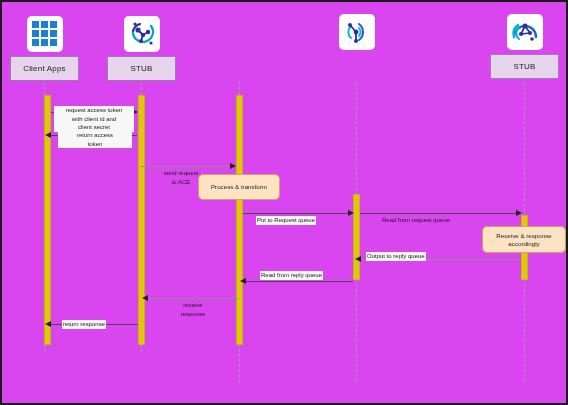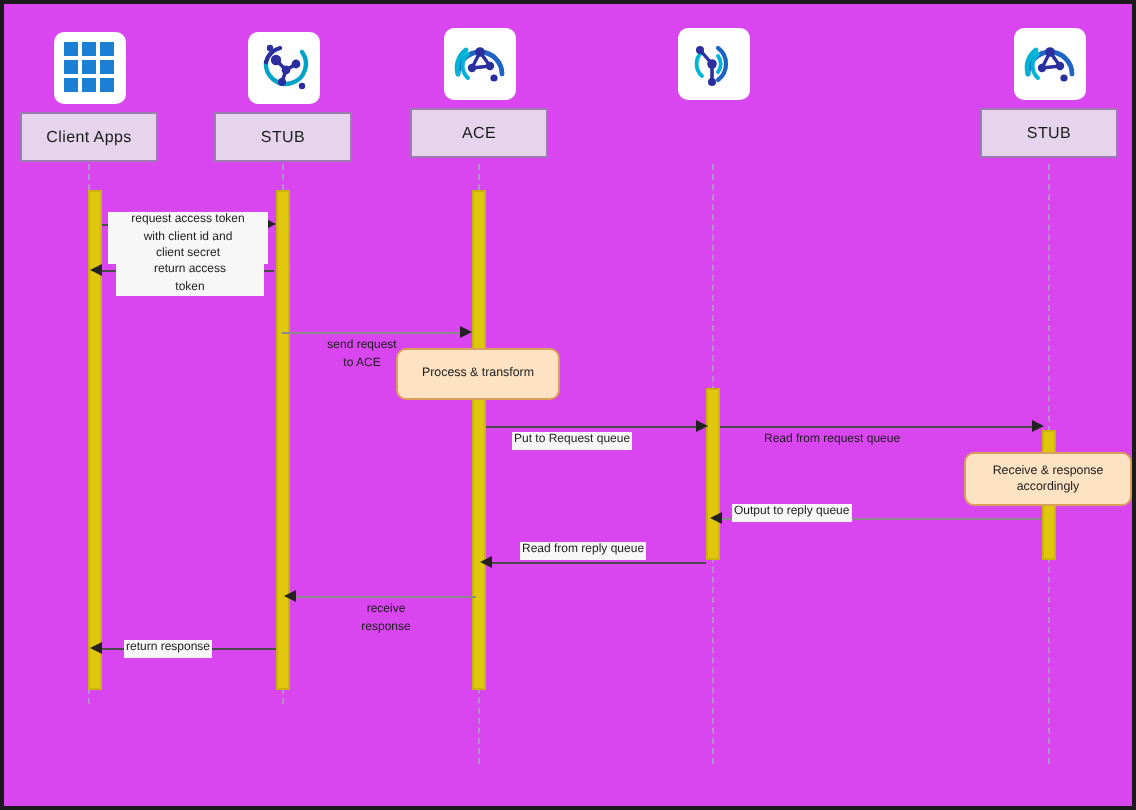--- a/index.html
+++ b/index.html
@@ -157,68 +157,51 @@
         <circle cx="16" cy="16" r="2.2" fill="#2b2f9e"></circle>
         <circle cx="21" cy="13" r="2.2" fill="#2b2f9e"></circle>
         <circle cx="14" cy="22" r="2" fill="#2b2f9e"></circle>
         <circle cx="8" cy="5" r="1.6" fill="#2b2f9e"></circle>
         <circle cx="24" cy="24" r="1.6" fill="#2b2f9e"></circle>
       </svg>
     </div>
     <div class="part-box">STUB</div>
   </div>
 
-  <div class="participant" style="left:203px; top:12px; width:69px; height:67px;">
+
+  <div class="participant" style="left:320px; top:12px; width:69px; height:67px;">
+    <div class="part-icon">
+      <svg width="30" height="30" viewBox="0 0 30 30">
+        <path d="M17,7 A10,10 0 0,1 17,23" fill="none" stroke="#1f64c4" stroke-width="2.1" stroke-linecap="round"></path>
+        <path d="M17,11 A6.5,6.5 0 0,1 17,19" fill="none" stroke="#00b4d8" stroke-width="1.9" stroke-linecap="round"></path>
+        <path d="M9,9 A8,8 0 0,0 9,21" fill="none" stroke="#00b4d8" stroke-width="1.9" stroke-linecap="round"></path>
+        <line x1="14" y1="15" x2="14" y2="24" stroke="#2b2f9e" stroke-width="1.8"></line>
+        <line x1="14" y1="15" x2="8" y2="8" stroke="#2b2f9e" stroke-width="1.7"></line>
+        <circle cx="14" cy="15" r="2.4" fill="#2b2f9e"></circle>
+        <circle cx="8" cy="8" r="2" fill="#2b2f9e"></circle>
+        <circle cx="14" cy="24" r="2" fill="#2b2f9e"></circle>
+      </svg>
+    </div>
+  </div>
+
+  <div class="participant" style="left:488px; top:12px; width:69px; height:67px;">
     <div class="part-icon">
       <svg width="30" height="30" viewBox="0 0 30 30">
         <path d="M4,20 A11,11 0 0,1 26,20" fill="none" stroke="#1f64c4" stroke-width="2.4" stroke-linecap="round"></path>
         <path d="M4,20 A11,11 0 0,1 8,8" fill="none" stroke="#00b4d8" stroke-width="2.4" stroke-linecap="round"></path>
         <path d="M9,22 A8,8 0 0,1 9,10" fill="none" stroke="#00b4d8" stroke-width="2" stroke-linecap="round"></path>
         <line x1="15" y1="9" x2="11" y2="17" stroke="#2b2f9e" stroke-width="1.7"></line>
         <line x1="15" y1="9" x2="20" y2="16" stroke="#2b2f9e" stroke-width="1.7"></line>
         <line x1="11" y1="17" x2="20" y2="16" stroke="#2b2f9e" stroke-width="1.7"></line>
         <circle cx="15" cy="9" r="2.4" fill="#2b2f9e"></circle>
         <circle cx="11" cy="17" r="2.1" fill="#2b2f9e"></circle>
         <circle cx="20" cy="16" r="2.1" fill="#2b2f9e"></circle>
         <circle cx="22" cy="22" r="1.8" fill="#2b2f9e"></circle>
       </svg>
     </div>
-    <div class="part-box">ACE</div>
-  </div>
-
-  <div class="participant" style="left:320px; top:12px; width:69px; height:67px;">
-    <div class="part-icon">
-      <svg width="30" height="30" viewBox="0 0 30 30">
-        <path d="M17,7 A10,10 0 0,1 17,23" fill="none" stroke="#1f64c4" stroke-width="2.1" stroke-linecap="round"></path>
-        <path d="M17,11 A6.5,6.5 0 0,1 17,19" fill="none" stroke="#00b4d8" stroke-width="1.9" stroke-linecap="round"></path>
-        <path d="M9,9 A8,8 0 0,0 9,21" fill="none" stroke="#00b4d8" stroke-width="1.9" stroke-linecap="round"></path>
-        <line x1="14" y1="15" x2="14" y2="24" stroke="#2b2f9e" stroke-width="1.8"></line>
-        <line x1="14" y1="15" x2="8" y2="8" stroke="#2b2f9e" stroke-width="1.7"></line>
-        <circle cx="14" cy="15" r="2.4" fill="#2b2f9e"></circle>
-        <circle cx="8" cy="8" r="2" fill="#2b2f9e"></circle>
-        <circle cx="14" cy="24" r="2" fill="#2b2f9e"></circle>
-      </svg>
-    </div>
-  </div>
-
-  <div class="participant" style="left:488px; top:12px; width:69px; height:67px;">
-    <div class="part-icon">
-      <svg width="30" height="30" viewBox="0 0 30 30">
-        <path d="M4,20 A11,11 0 0,1 26,20" fill="none" stroke="#1f64c4" stroke-width="2.4" stroke-linecap="round"></path>
-        <path d="M4,20 A11,11 0 0,1 8,8" fill="none" stroke="#00b4d8" stroke-width="2.4" stroke-linecap="round"></path>
-        <path d="M9,22 A8,8 0 0,1 9,10" fill="none" stroke="#00b4d8" stroke-width="2" stroke-linecap="round"></path>
-        <line x1="15" y1="9" x2="11" y2="17" stroke="#2b2f9e" stroke-width="1.7"></line>
-        <line x1="15" y1="9" x2="20" y2="16" stroke="#2b2f9e" stroke-width="1.7"></line>
-        <line x1="11" y1="17" x2="20" y2="16" stroke="#2b2f9e" stroke-width="1.7"></line>
-        <circle cx="15" cy="9" r="2.4" fill="#2b2f9e"></circle>
-        <circle cx="11" cy="17" r="2.1" fill="#2b2f9e"></circle>
-        <circle cx="20" cy="16" r="2.1" fill="#2b2f9e"></circle>
-        <circle cx="22" cy="22" r="1.8" fill="#2b2f9e"></circle>
-      </svg>
-    </div>
     <div class="part-box">STUB</div>
   </div>
 
   <div class="lifeline" style="left:42px;  height:270px;"></div>
   <div class="lifeline" style="left:139px; height:270px;"></div>
   <div class="lifeline" style="left:237px; height:300px;"></div>
   <div class="lifeline" style="left:354px; height:300px;"></div>
   <div class="lifeline" style="left:522px; height:300px;"></div>
 
   <div class="activation" style="left:42px;  top:93px;  height:250px;"></div>

